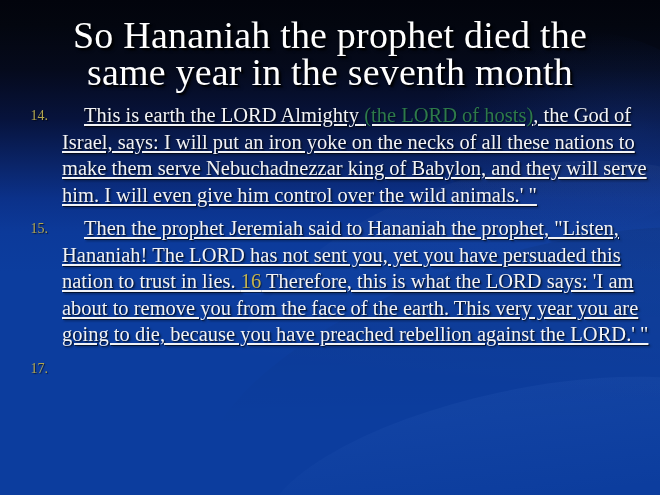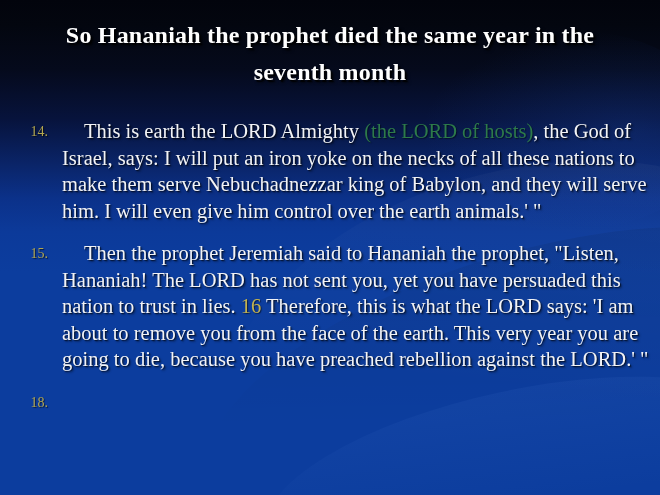--- a/index.html
+++ b/index.html
@@ -70,44 +70,45 @@
     border-radius: 50%;
     background: radial-gradient(ellipse at 70% 50%, rgba(30,80,190,0.22), rgba(30,80,190,0) 70%);
   }
 
   #title {
     position: absolute;
     left: 30px;
     top: 17px;
     width: 600px;
     text-align: center;
-    font-size: 24px;
-    font-weight: bold;
+    font-size: 38px;
+    font-weight: normal;
     line-height: 37px;
     color: #ffffff;
     text-shadow: 2px 2px 1px rgba(0,0,0,0.85), 3px 3px 3px rgba(0,0,0,0.55);
     letter-spacing: 0.2px;
   }
 
   #body {
     position: absolute;
     left: 0;
     top: 102px;
     width: 660px;
   }
 
   .para {
     position: relative;
     padding-left: 62px;
-    margin: 16px 0 7px 0;
+    margin: 0 0 7px 0;
     font-size: 20.5px;
     line-height: 26.5px;
     color: #f2f3f6;
     text-shadow: 1px 1px 1px rgba(0,0,0,0.6), 2px 2px 2px rgba(0,0,0,0.35);
     text-indent: 22px;
+    text-decoration: underline;
   }
 
   .para .marker {
     position: absolute;
     left: 0;
     top: 1px;
     width: 48px;
     text-align: right;
     text-indent: 0;
     font-size: 14px;
@@ -132,18 +133,18 @@
 <div id="slide">
 
   <div class="swoosh swoosh-d"></div>
   <div class="swoosh swoosh-b"></div>
   <div class="swoosh swoosh-a"></div>
   <div class="swoosh swoosh-c"></div>
 
   <div id="title">So Hananiah the prophet died the same year in the seventh month</div>
 
   <div id="body">
-      <div class="para"><span class="marker">14.</span><span>This is earth the LORD Almighty </span><span class="green">(the LORD of hosts)</span><span>, the God of Israel, says: I will put an iron yoke on the necks of all these nations to make them serve Nebuchadnezzar king of Babylon, and they will serve him. I will even give him control over the earth animals.' "</span></div>
+      <div class="para"><span class="marker">14.</span><span>This is earth the LORD Almighty </span><span class="green">(the LORD of hosts)</span><span>, the God of Israel, says: I will put an iron yoke on the necks of all these nations to make them serve Nebuchadnezzar king of Babylon, and they will serve him. I will even give him control over the wild animals.' "</span></div>
       <div class="para"><span class="marker">15.</span><span>Then the prophet Jeremiah said to Hananiah the prophet, "Listen, Hananiah! The LORD has not sent you, yet you have persuaded this nation to trust in lies. </span><span class="gold">16</span><span> Therefore, this is what the LORD says: 'I am about to remove you from the face of the earth. This very year you are going to die, because you have preached rebellion against the LORD.' "</span></div>
-      <div class="para"><span class="marker">18.</span></div>
+      <div class="para"><span class="marker">17.</span></div>
     </div>
 
 </div>
 
 </body></html>

